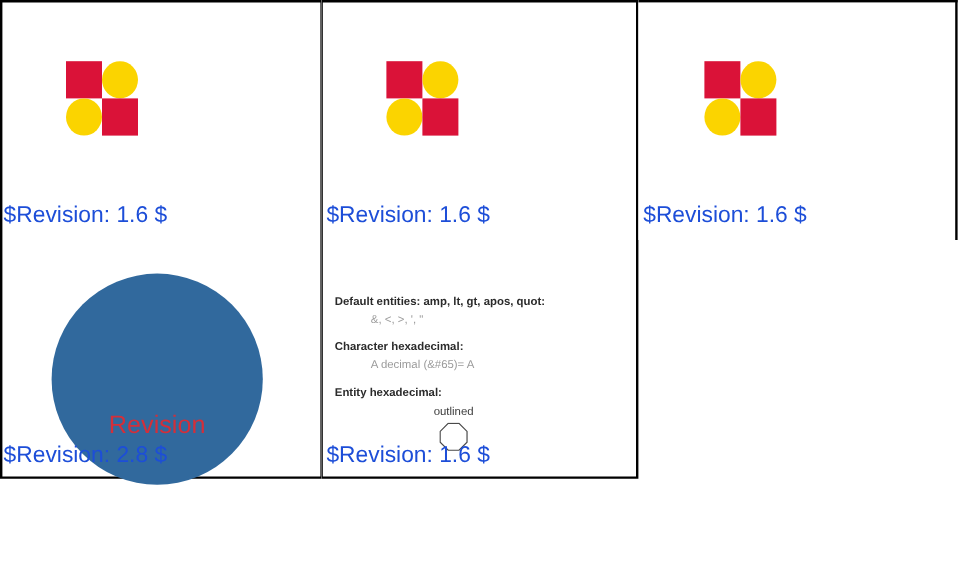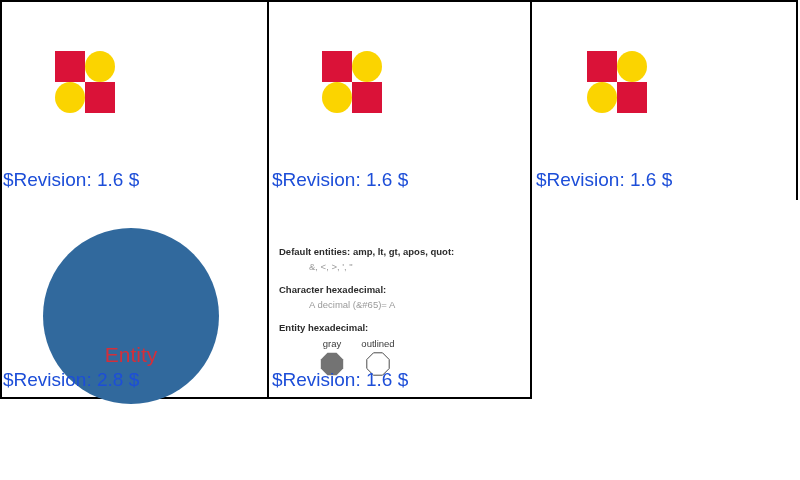--- a/index.html
+++ b/index.html
@@ -181,21 +181,21 @@
 <div class="logo" id="logo-left">
   <div class="cell sq   tl"></div>
   <div class="cell circ tr"></div>
   <div class="cell circ bl"></div>
   <div class="cell sq   br"></div>
 </div>
 
 <div class="revision nosel" id="rev-left-top">$Revision: 1.6 $</div>
 
 <div id="invalid-circle"></div>
-<div id="invalid-label" class="nosel">Entity</div>
+<div id="invalid-label" class="nosel">Revision</div>
 
 <div class="revision nosel" id="rev-left-bottom">$Revision: 2.8 $</div>
 
 <div class="panel" id="panel-middle"></div>
 
 <div class="logo" id="logo-middle">
   <div class="cell sq   tl"></div>
   <div class="cell circ tr"></div>
   <div class="cell circ bl"></div>
   <div class="cell sq   br"></div>
@@ -212,28 +212,20 @@
 
   <div class="ent-heading">Character hexadecimal:</div>
   <div class="ent-sub">A decimal (&amp;#65)= A</div>
 
   <div class="ent-gap"></div>
 
   <div class="ent-heading">Entity hexadecimal:</div>
 
   <div id="octagon-row">
 
-    <div class="oct-item" id="oct-gray-item">
-      <div class="oct-caption">gray</div>
-      <div class="oct-shape">
-        <svg width="24" height="24" viewBox="0 0 24 24">
-          <polygon points="7.5,0.8 16.5,0.8 23.2,7.5 23.2,16.5 16.5,23.2 7.5,23.2 0.8,16.5 0.8,7.5" fill="#737373"></polygon>
-        </svg>
-      </div>
-    </div>
 
     <div class="oct-item" id="oct-outlined-item">
       <div class="oct-caption">outlined</div>
       <div class="oct-shape">
         <svg width="24" height="24" viewBox="0 0 24 24">
           <polygon points="7.5,0.8 16.5,0.8 23.2,7.5 23.2,16.5 16.5,23.2 7.5,23.2 0.8,16.5 0.8,7.5" fill="#ffffff" stroke="#4A4A4A" stroke-width="1"></polygon>
         </svg>
       </div>
     </div>
 

